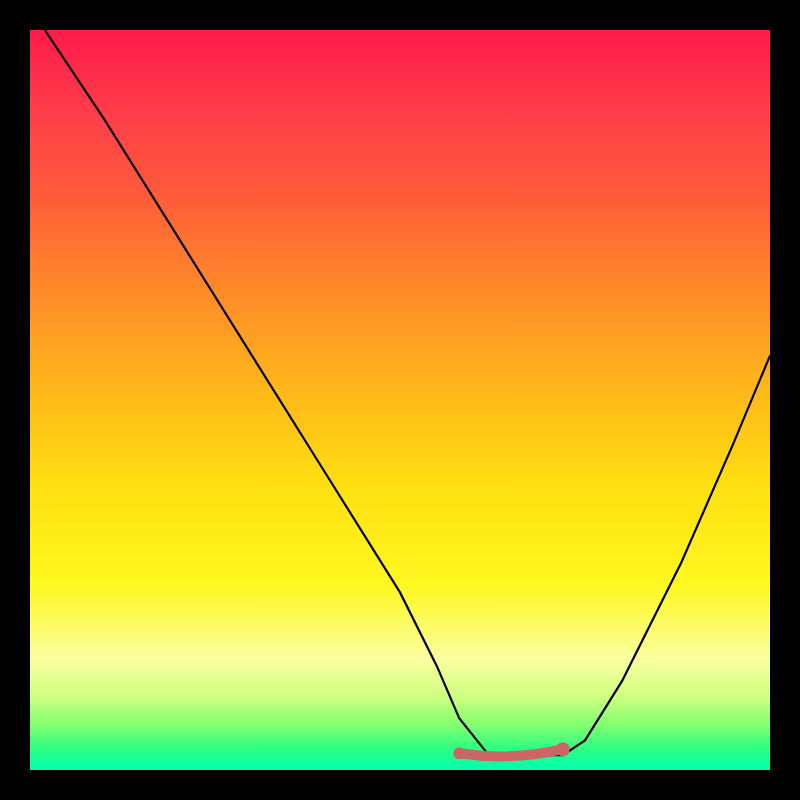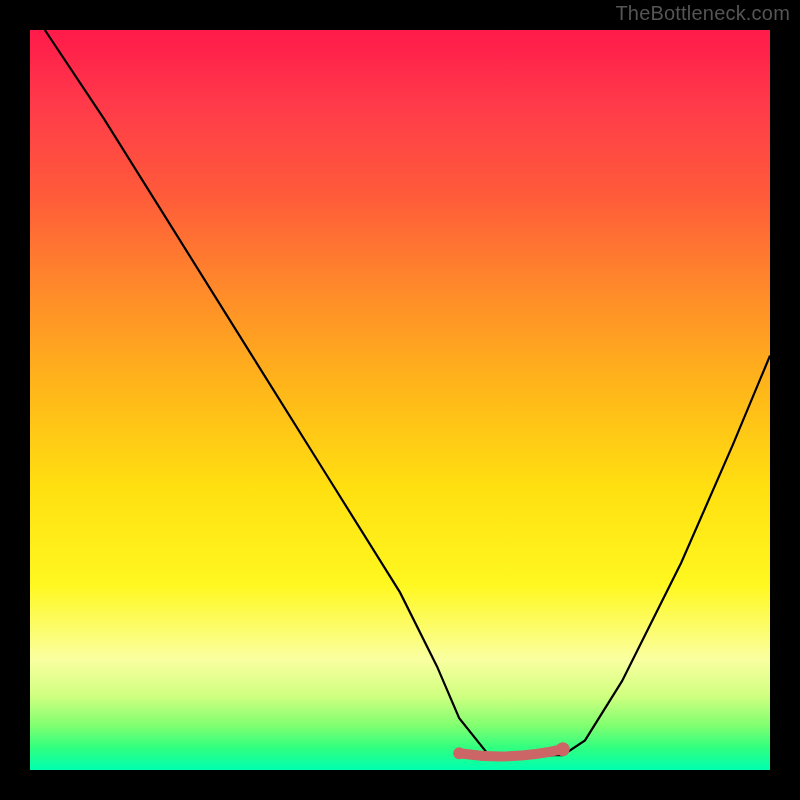--- a/index.html
+++ b/index.html
@@ -60,21 +60,20 @@
     left: 0;
     top: 0;
     width: 740px;
     height: 740px;
   }
 </style>
 </head>
 <body>
 
 <div class="container">
-  <div class="watermark">TheBottleneck.com</div>
   <div class="plot-area">
     <div class="gradient-bg"></div>
     <svg class="curve" viewBox="0 0 740 740" preserveAspectRatio="none">
       <path id="curve-path" fill="none" stroke="#000" stroke-width="2.2" d="M14.8 0.0 L74.0 88.8 L148.0 207.2 L222.0 325.6 L296.0 444.0 L370.0 562.4 L407.0 636.4 L429.2 688.2 L458.8 725.2 L503.2 725.2 L532.8 725.2 L555.0 710.4 L592.0 651.2 L651.2 532.8 L703.0 414.4 L740.0 325.6"></path>
       <path id="optimal-path" fill="none" stroke="#cc6666" stroke-width="10" stroke-linecap="round" d="M429.2 723.2 Q 481.0 731.2 532.8 719.2"></path>
       <circle id="optimal-dot-left" r="6" fill="#cc6666" cx="429.2" cy="723.2"></circle>
       <circle id="optimal-dot-right" r="7" fill="#cc6666" cx="532.8" cy="719.2"></circle>
     </svg>
   </div>
 </div>

